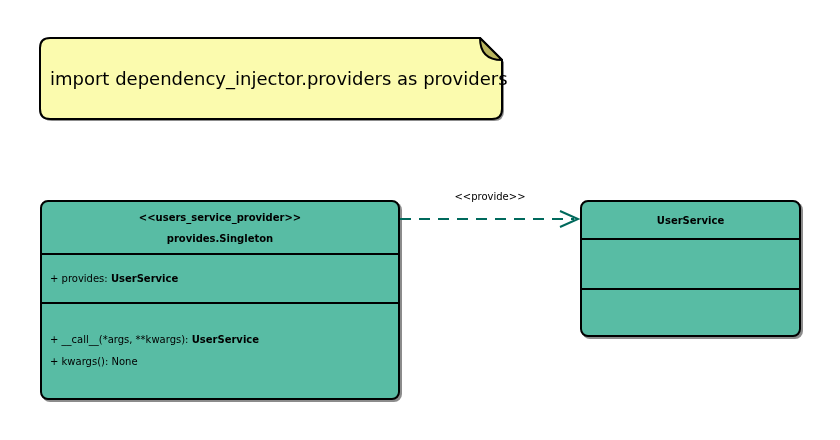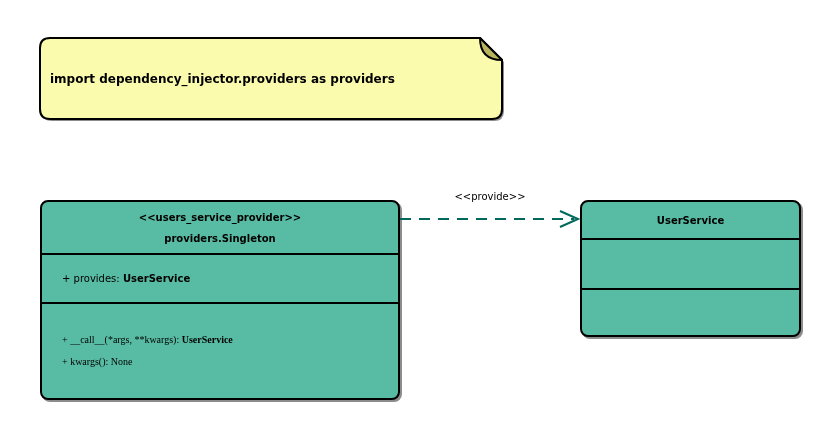--- a/index.html
+++ b/index.html
@@ -13,47 +13,47 @@
   *{margin:0;padding:0;box-sizing:border-box;}
   html,body{width:840px;height:440px;background:var(--bg);overflow:hidden;}
   body{font-family:"DejaVu Sans","Liberation Sans",sans-serif;color:#000;position:relative;}
 
   
   .note-wrap{position:absolute;left:38px;top:36px;width:470px;height:90px;}
   .note-svg{position:absolute;left:0;top:0;}
   .note-text{
     position:absolute;left:12px;top:2px;width:450px;height:81px;
     display:flex;align-items:center;
-    font-size:12px;font-weight:bold;white-space:nowrap;
+    font-size:18px;font-weight:normal;white-space:nowrap;
   }
 
   
   .uml-class{
     position:absolute;
     background:var(--class-fill);
     border:2px solid var(--border-color);
     border-radius:8px;
     box-shadow:2px 2px 0 rgba(0,0,0,0.45);
     display:flex;flex-direction:column;
     font-size:10px;
   }
   .uml-class .compartment{
     display:flex;flex-direction:column;justify-content:center;
   }
   .uml-class .compartment + .compartment{
     border-top:2px solid var(--border-color);
   }
   .c-header{align-items:center;text-align:center;font-weight:bold;line-height:21px;}
-  .c-members{padding-left:20px;line-height:22px;}
+  .c-members{padding-left:8px;line-height:22px;}
   .bold{font-weight:bold;}
 
   #provider-class{left:40px;top:200px;width:360px;height:200px;}
   #provider-class .c-header{height:57px;}
   #provider-class .c-attrs{height:54px;}
-  #provider-class .c-methods{height:106px;font-family:Liberation Serif, serif;}
+  #provider-class .c-methods{height:106px;}
 
   #service-class{left:580px;top:200px;width:221px;height:137px;}
   #service-class .c-header{height:36px;}
   #service-class .c-attrs{height:50px;}
   #service-class .c-methods{height:47px;}
 
   
   .edge-svg{position:absolute;left:398px;top:200px;pointer-events:none;}
   .edge-label{
     position:absolute;left:428px;top:191px;width:124px;
@@ -71,21 +71,21 @@
     <path d="M 12 2 H 442 L 464 24 V 73 Q 464 83 454 83 H 12 Q 2 83 2 73 V 12 Q 2 2 12 2 Z" style="fill:var(--note-fill)" stroke="var(--border-color)" stroke-width="2"></path>
 
     <path d="M 442 2 L 464 24 Q 442 24 442 2 Z" style="fill:var(--note-fold)" stroke="var(--border-color)" stroke-width="2" stroke-linejoin="round"></path>
   </svg>
   <div class="note-text">import dependency_injector.providers as providers</div>
 </div>
 
 <div class="uml-class" id="provider-class">
   <div class="compartment c-header">
     <div>&lt;&lt;users_service_provider&gt;&gt;</div>
-    <div>providers.Singleton</div>
+    <div>provides.Singleton</div>
   </div>
   <div class="compartment c-members c-attrs">
     <div><span>+ provides: </span><span class="bold">UserService</span></div>
   </div>
   <div class="compartment c-members c-methods">
     <div><span>+ __call__(*args, **kwargs): </span><span class="bold">UserService</span></div>
     <div><span>+ kwargs(): None</span><span class="bold"></span></div>
   </div>
 </div>
 

